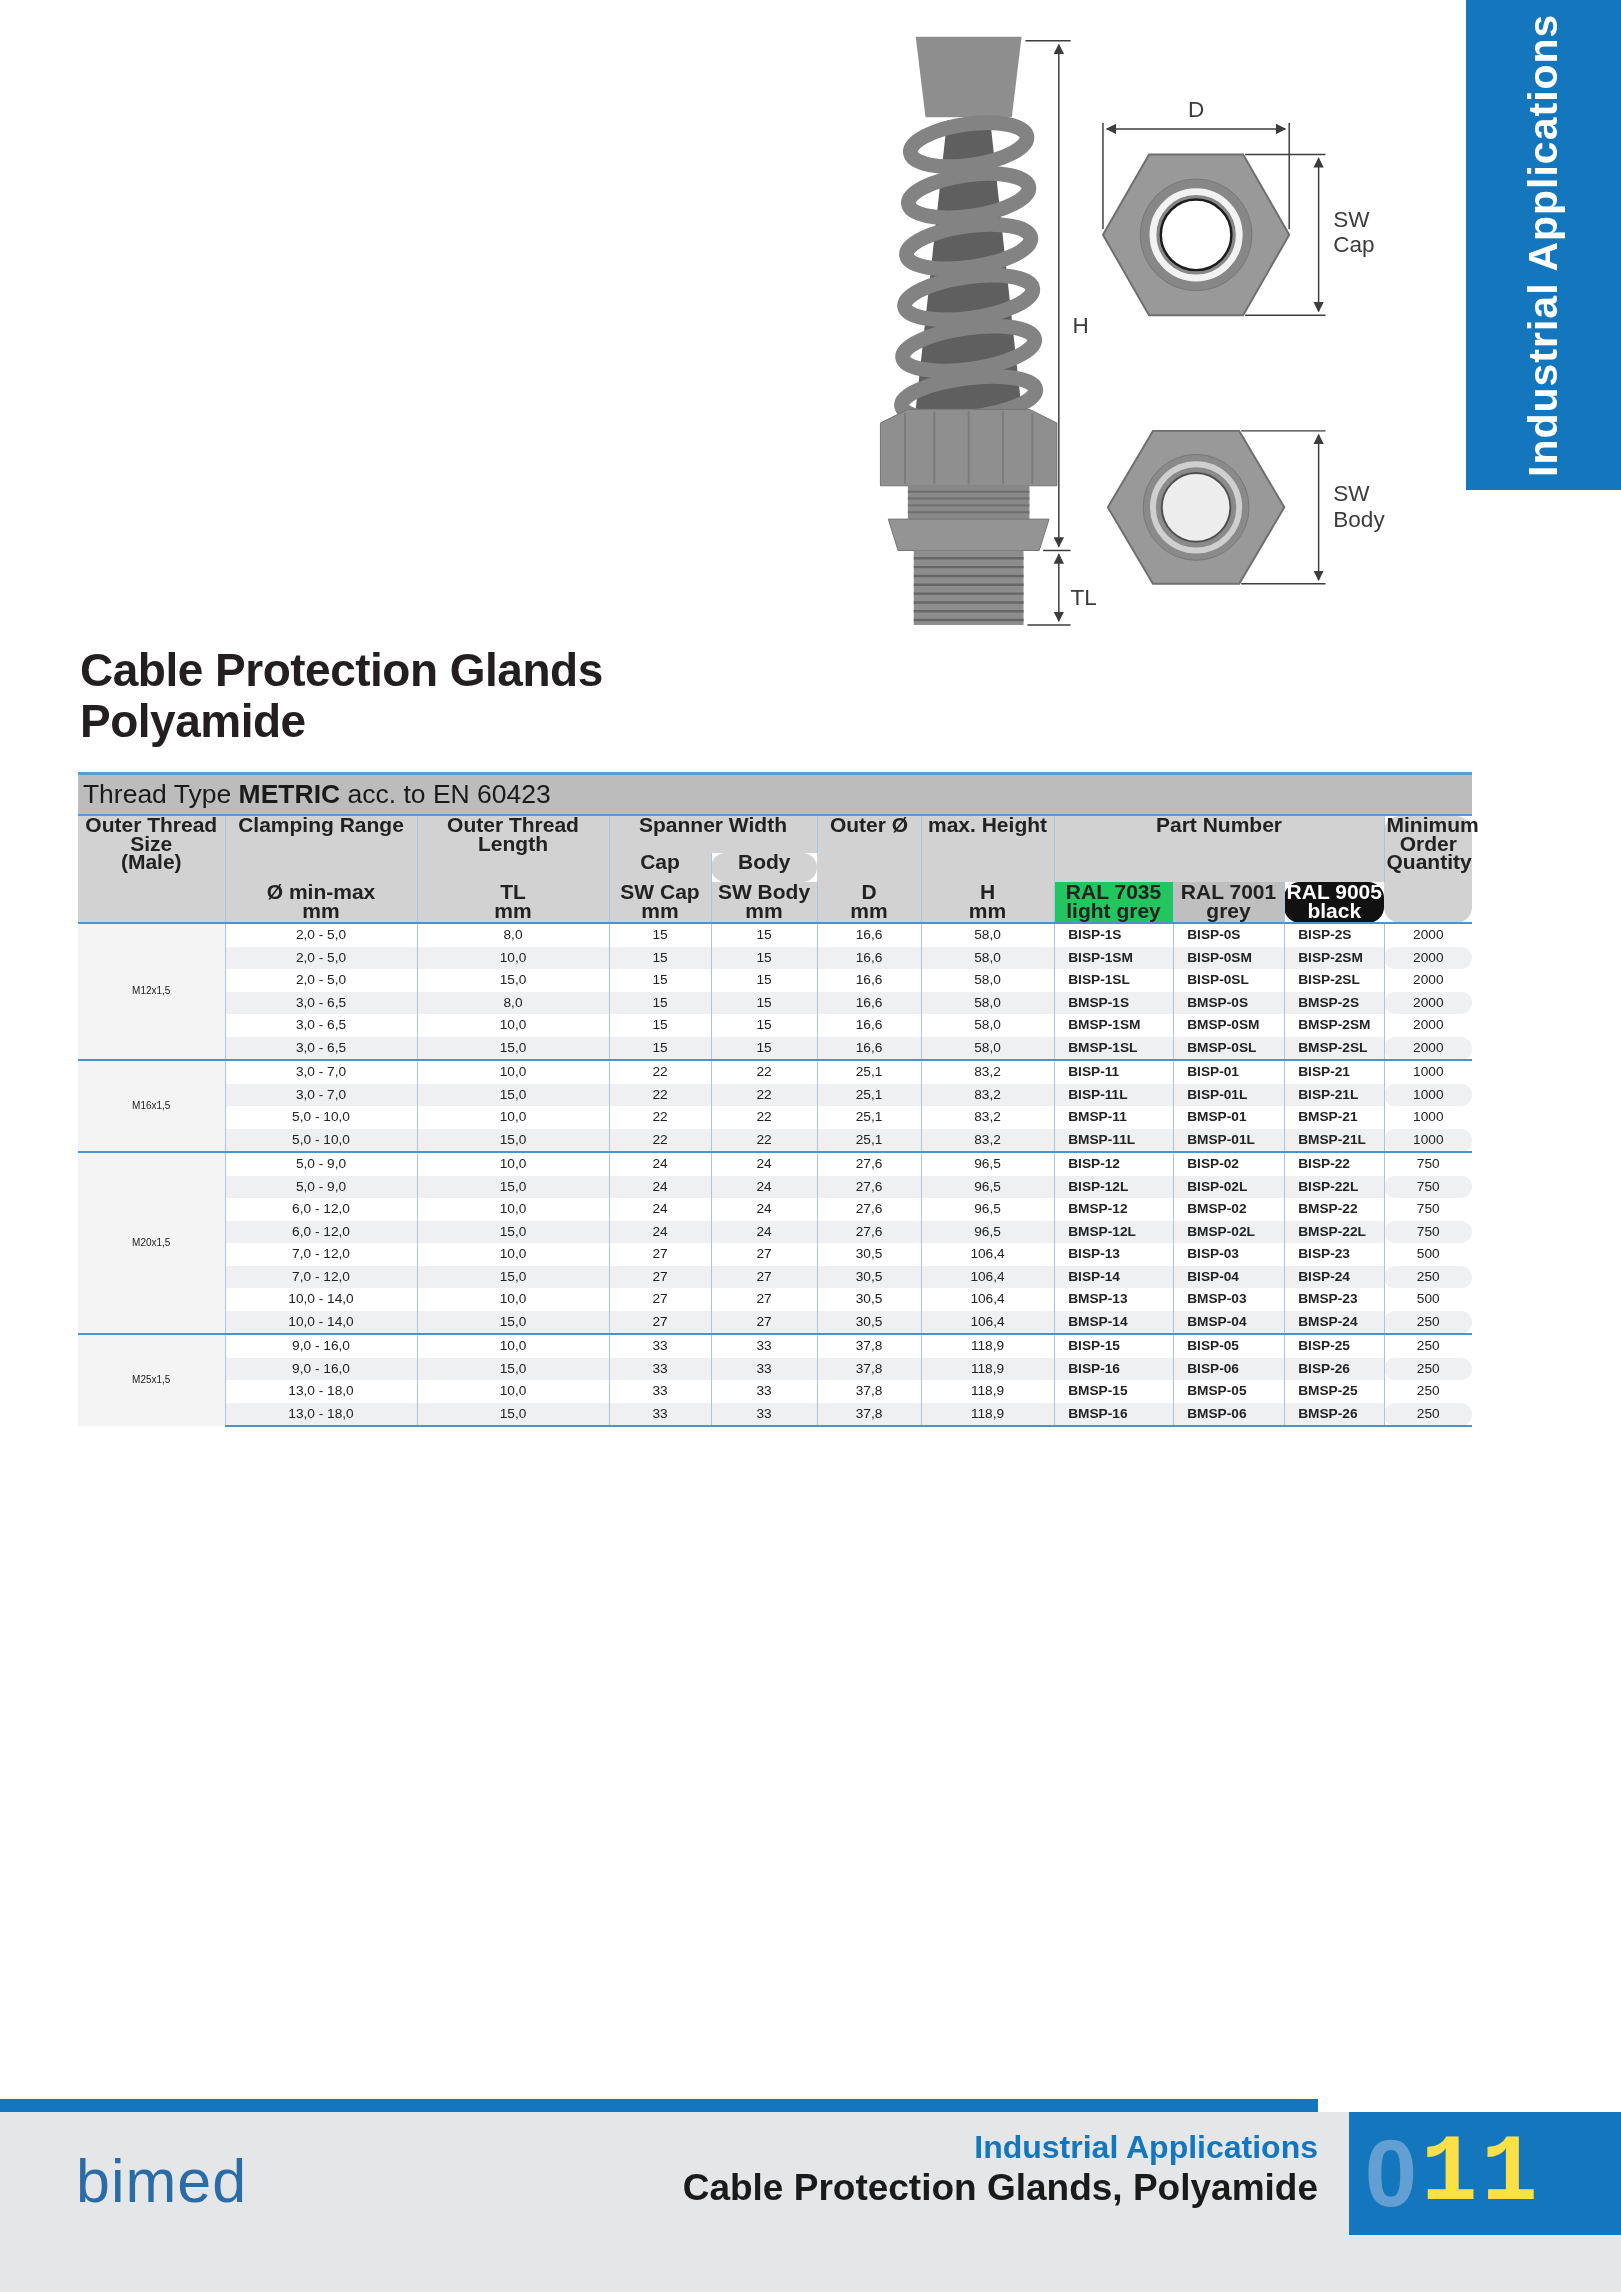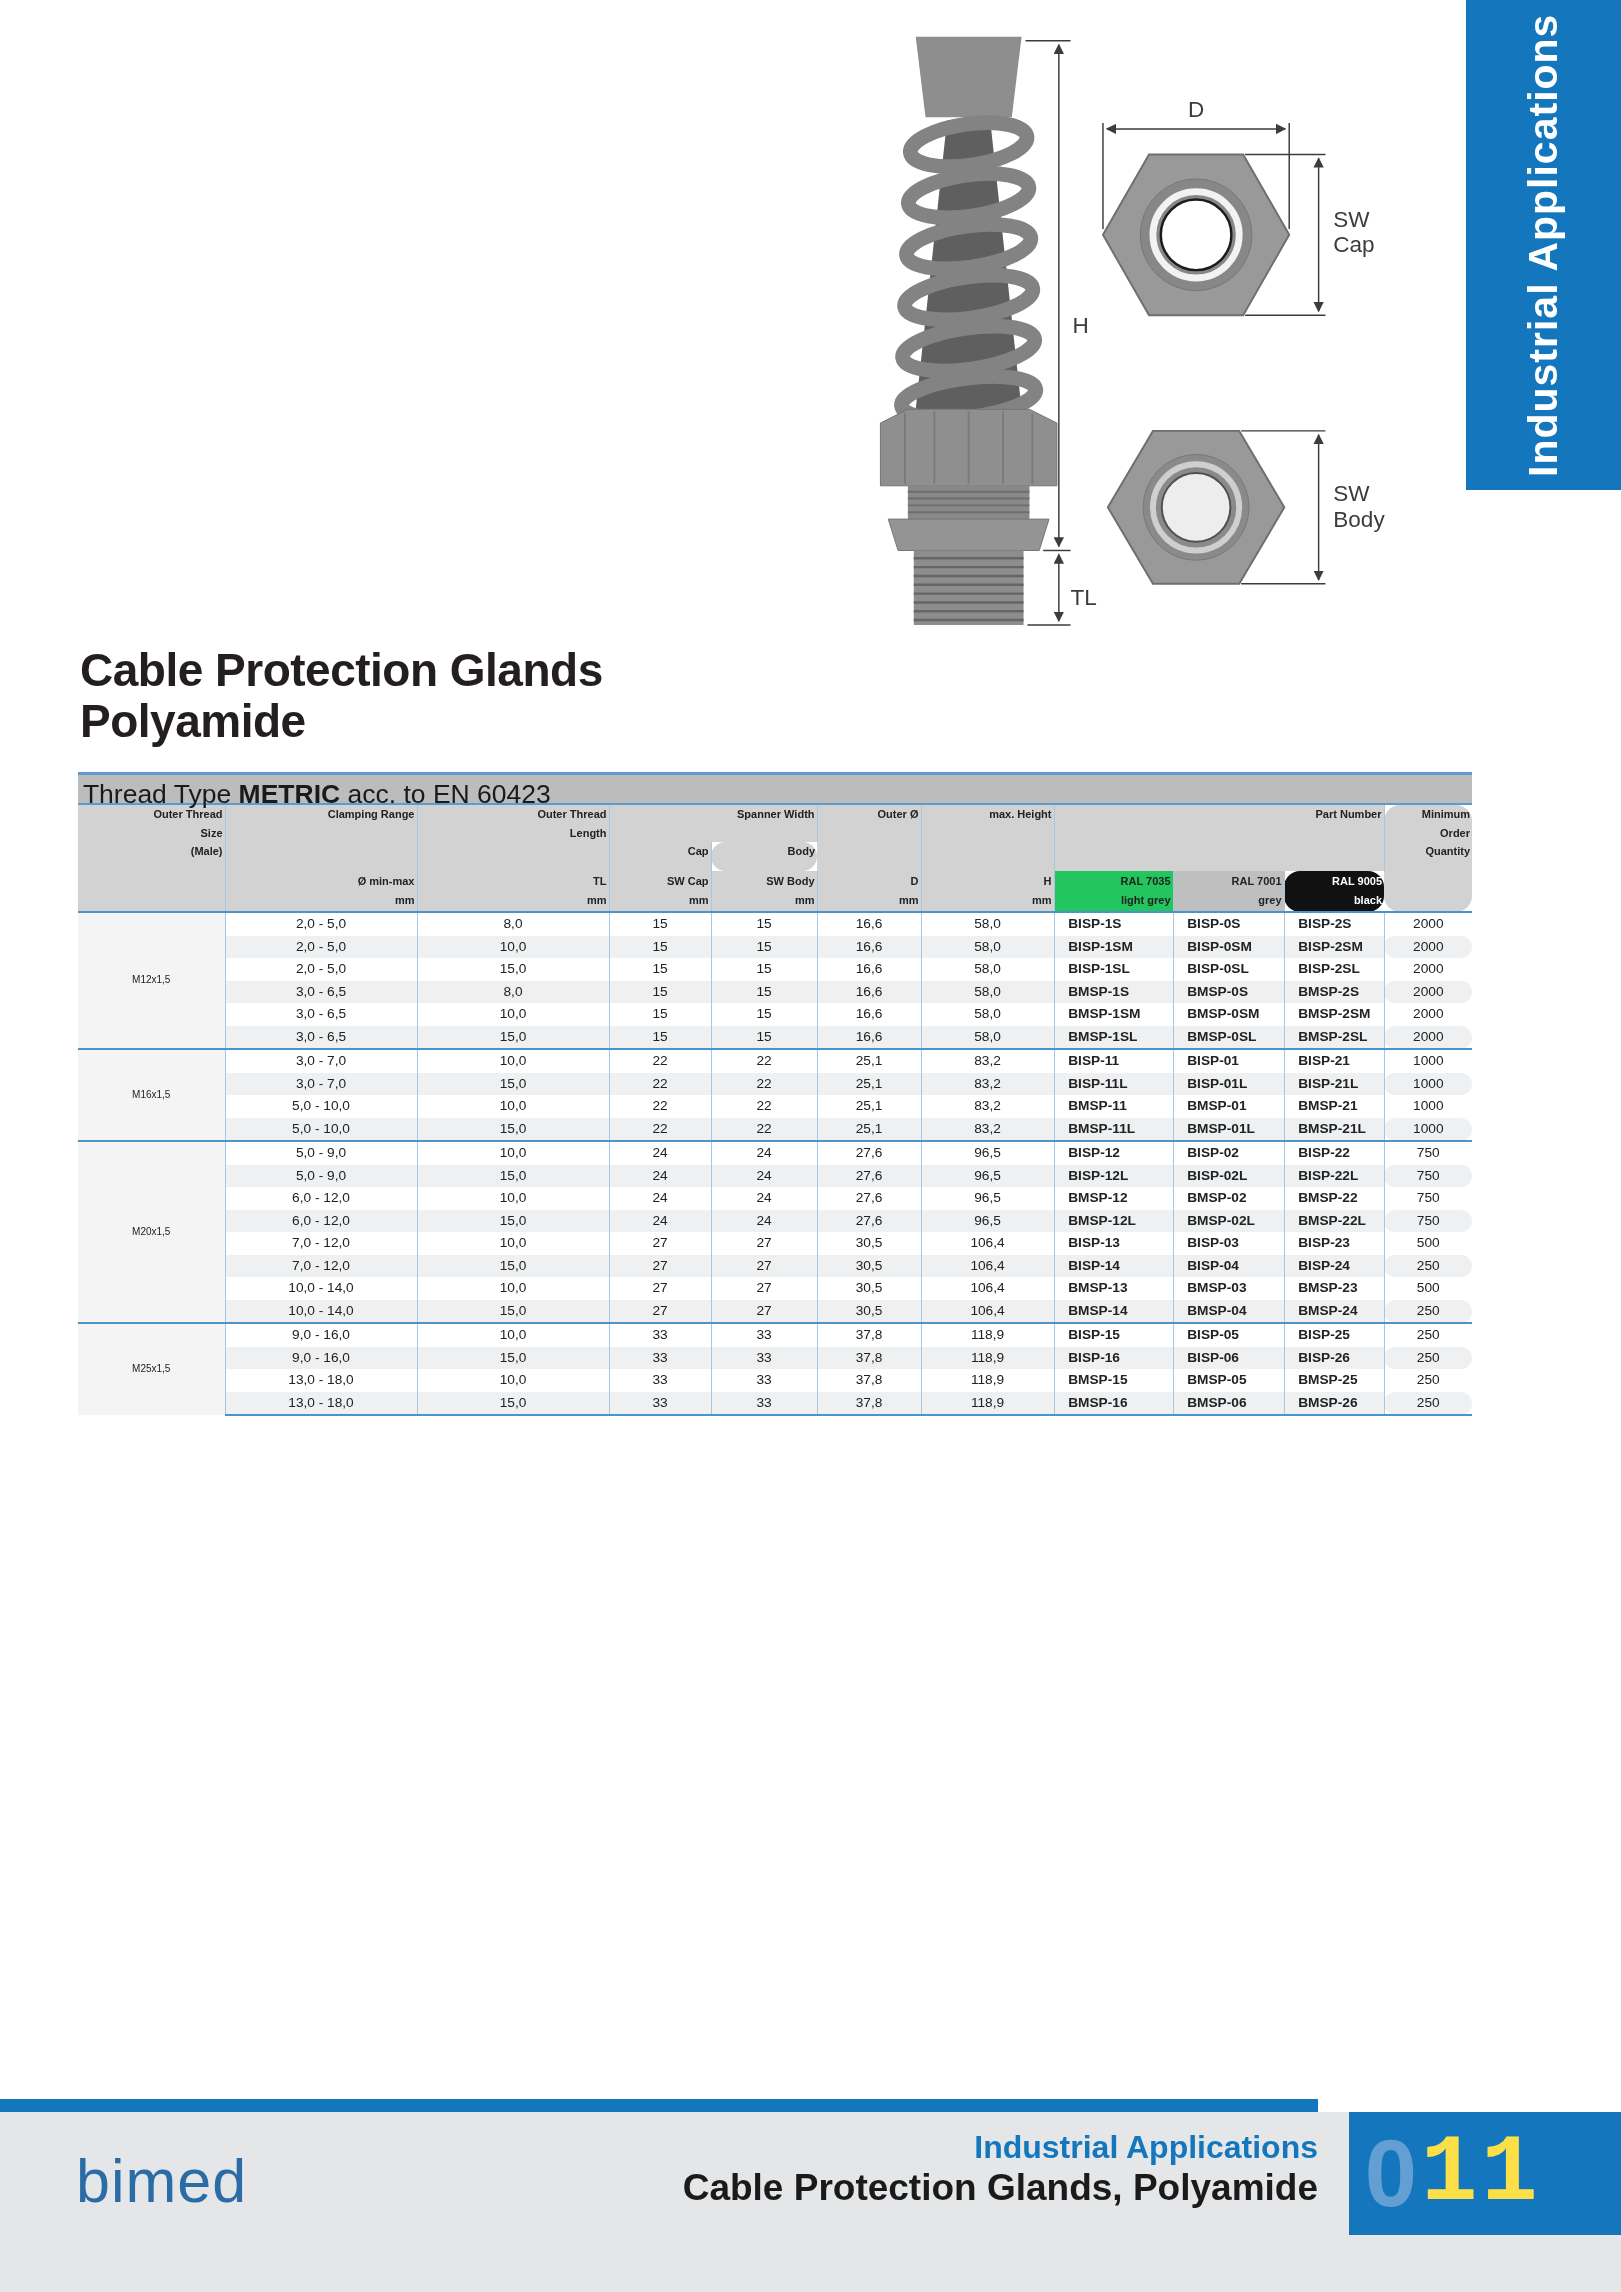--- a/index.html
+++ b/index.html
@@ -16,27 +16,27 @@
   .illustration{position:absolute;left:851px;top:27.4px;width:549px;height:647px;}
   .dimtext{font-size:23px;fill:#3c3c3c;font-family:"Liberation Sans",sans-serif;}
 
   
   .title{position:absolute;left:80px;top:645px;color:#231f20;font-weight:bold;
     font-size:46px;line-height:51px;letter-spacing:-0.5px;}
 
   
   .table-wrap{position:absolute;left:78px;top:772px;width:1394px;}
   .caption{background:#bcbcbc;border-top:3.9px solid #5b9bd1;border-bottom:2px solid #5b9bd1;
-    height:33px;line-height:39px;font-size:26.5px;color:#1a1a1a;padding-left:4.9px;box-sizing:border-box;}
+    height:44px;line-height:39px;font-size:26.5px;color:#1a1a1a;padding-left:4.9px;box-sizing:border-box;}
   .caption b{font-weight:bold;}
   table.glands{border-collapse:collapse;table-layout:fixed;width:1394px;font-size:13.7px;color:#222;}
   table.glands th, table.glands td{border-right:1px solid #a6c6e1;padding:0 2px;box-sizing:border-box;}
   table.glands th:last-child, table.glands td:last-child{border-right:none;border-radius:16px;}
-  thead th{background:#d2d2d2;font-weight:bold;font-size:11px;line-height:18.6px;
-    vertical-align:top;padding-top:2.9px;text-align:right;}
+  thead th{background:#d2d2d2;font-weight:bold;font-size:21px;line-height:18.6px;
+    vertical-align:top;padding-top:2.9px;text-align:center;}
   thead tr.h1 th{height:37px;}
   thead tr.h2 th{height:29px;}
   thead tr.h3 th{height:41px;vertical-align:middle;padding-top:0;}
   thead{border-bottom:2px solid #4b93c9;}
   .pre{white-space:pre-line;}
   th.ral-light{background:#22c55e;}
   th.ral-grey{background:#bfbfbf;}
   th.ral-black{background:#111111;color:#ffffff;}
   tbody td{height:22.5px;line-height:22.5px;text-align:center;white-space:nowrap;overflow:hidden;}
   tbody tr.odd td{background:#eef0f2;}

